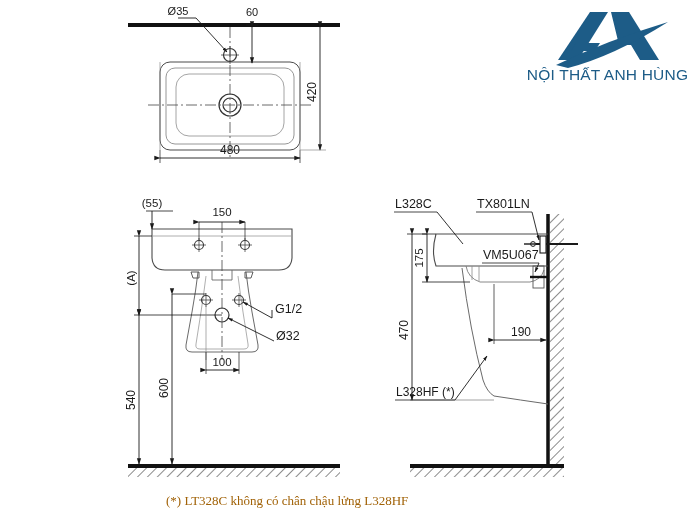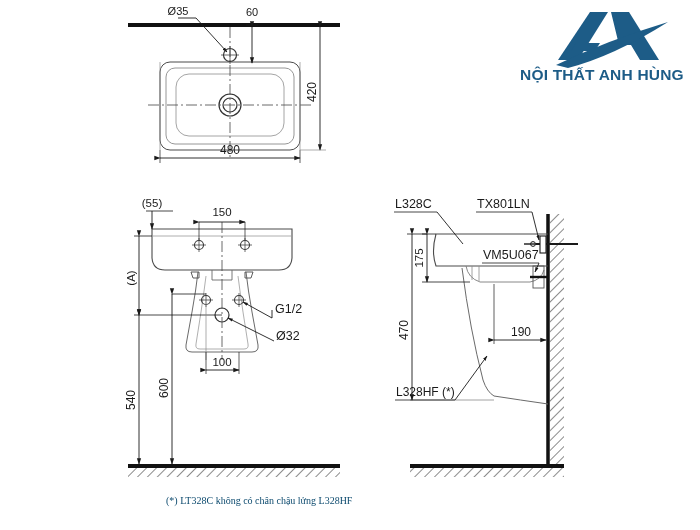--- a/index.html
+++ b/index.html
@@ -25,34 +25,35 @@
     left: 520px;
     top: 8px;
     width: 175px;
     height: 85px;
   }
   .logo-text {
     position: absolute;
     left: 0;
     top: 58px;
     width: 175px;
+    text-align: center;
     font-family: "Liberation Sans", sans-serif;
-    font-weight: bold;
+    font-weight: normal;
     font-size: 15.5px;
     letter-spacing: 0.2px;
     color: #1d5c87;
     white-space: nowrap;
   }
   .footnote {
     position: absolute;
     left: 166px;
     top: 494px;
     font-family: "Liberation Serif", serif;
-    font-size: 10px;
-    color: #0c4a6e;
+    font-size: 13px;
+    color: #a16207;
     line-height: 14.5px;
     white-space: nowrap;
   }
   .footnote .fn-line2 { padding-left: 22px; display: block; }
   svg { display: block; }
   text {
     font-family: "Liberation Sans", sans-serif;
     fill: #1a1a1a;
   }
 </style>

